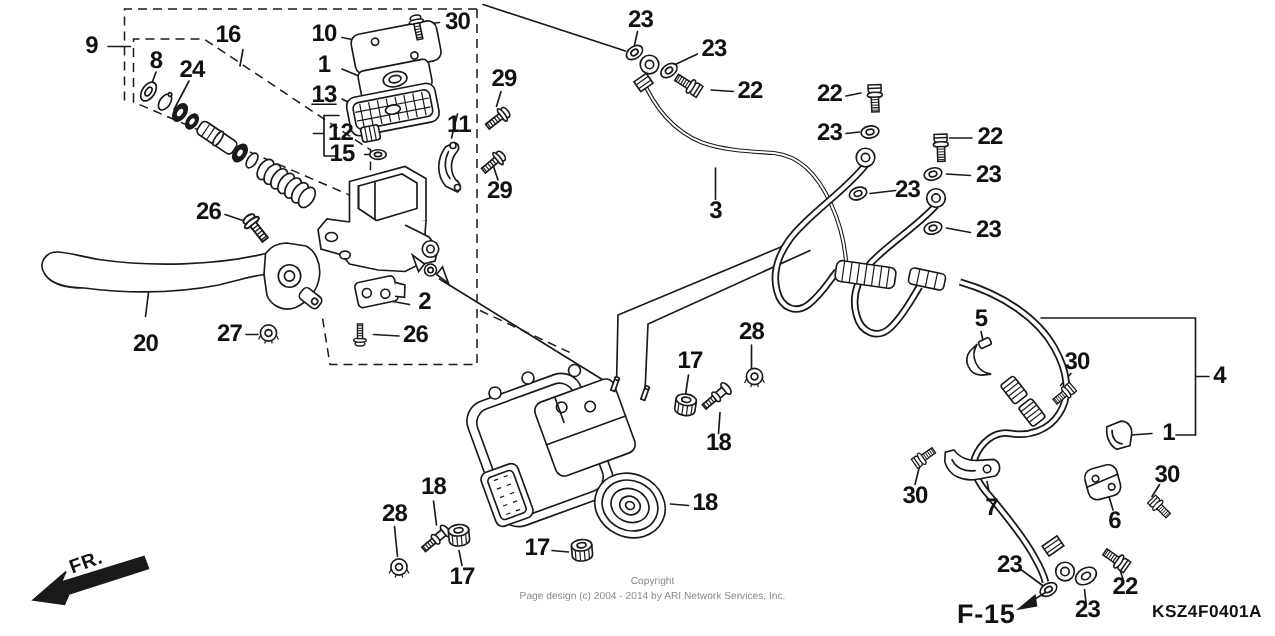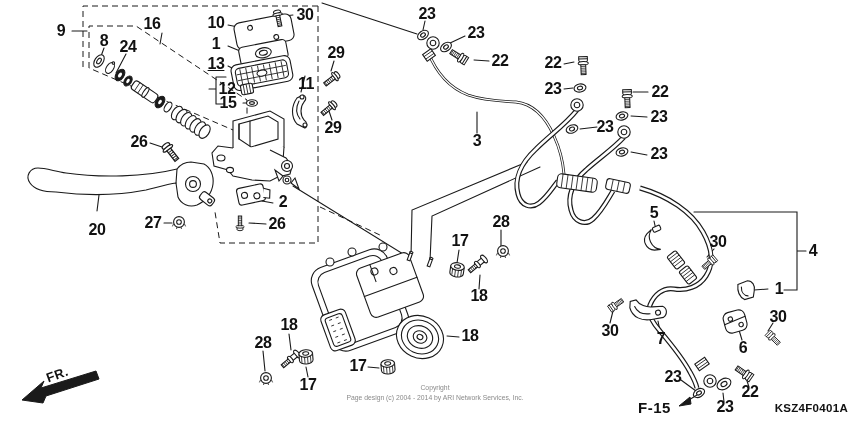--- a/index.html
+++ b/index.html
@@ -14,22 +14,22 @@
   .hi {stroke:#ffffff;stroke-width:2.6;fill:none;}
   .po {stroke:#1a1a1a;stroke-width:2.8;fill:none;}
   .pi {stroke:#ffffff;stroke-width:1.3;fill:none;}
   .thin{stroke:#1a1a1a;stroke-width:0.8;fill:none;}
   .callout{position:absolute;transform:translate(-50%,-50%);
            font-weight:bold;font-size:16px;color:#111;letter-spacing:-0.5px;
            white-space:nowrap;cursor:pointer;}
   .overlay{position:absolute;color:#111;white-space:nowrap;}
   #fr-label{left:46px;top:367px;font-size:13px;font-weight:bold;
             transform:rotate(-20deg);letter-spacing:0.5px;}
-  #f15-label{left:638px;top:399px;font-size:15px;font-weight:800;letter-spacing:0.5px;text-align:center;}
-  #fig-code{left:768px;top:402px;width:80px;text-align:right;
+  #f15-label{left:638px;top:399px;font-size:18px;font-weight:800;letter-spacing:0.5px;text-align:center;}
+  #fig-code{left:768px;top:402px;width:80px;text-align:left;
             font-size:11.5px;font-weight:bold;letter-spacing:0.3px;}
   #copyright{left:280px;top:383px;width:310px;text-align:center;
              font-size:6.8px;line-height:1.4;color:#8a8a8a;font-weight:normal;}
 </style>
 </head>
 <body>
 
 <div id="stage">
 
 <svg width="850" height="424" viewBox="0 0 850 424">

